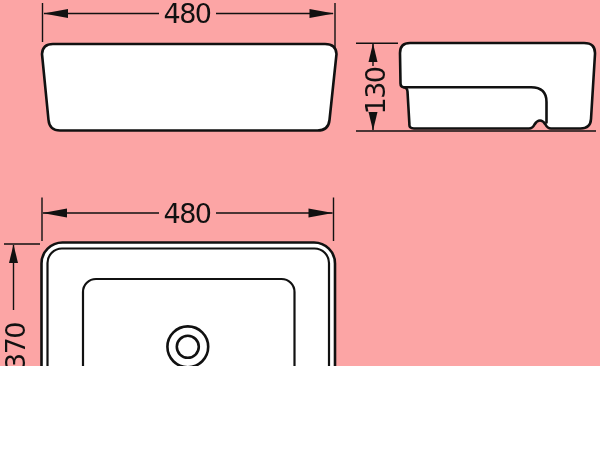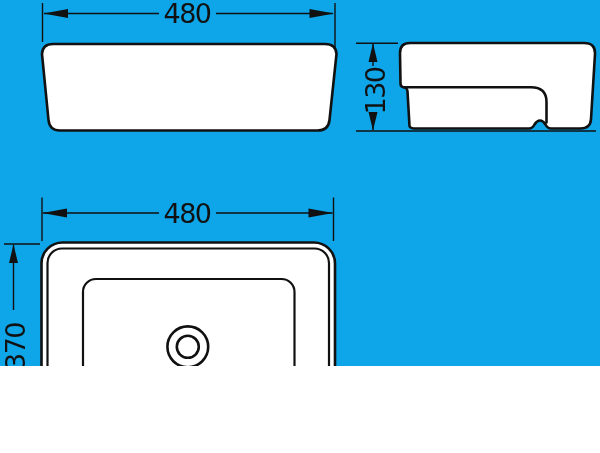--- a/index.html
+++ b/index.html
@@ -4,21 +4,21 @@
 <style>
   html, body {
     margin: 0;
     padding: 0;
     background: #ffffff;
   }
   .canvas {
     position: relative;
     width: 600px;
     height: 366px;
-    background: #0ea5e9;
+    background: #fca5a5;
     overflow: hidden;
   }
   svg {
     display: block;
   }
   .outline {
     fill: #ffffff;
     stroke: #111111;
     stroke-width: 2.6;
     stroke-linejoin: round;

